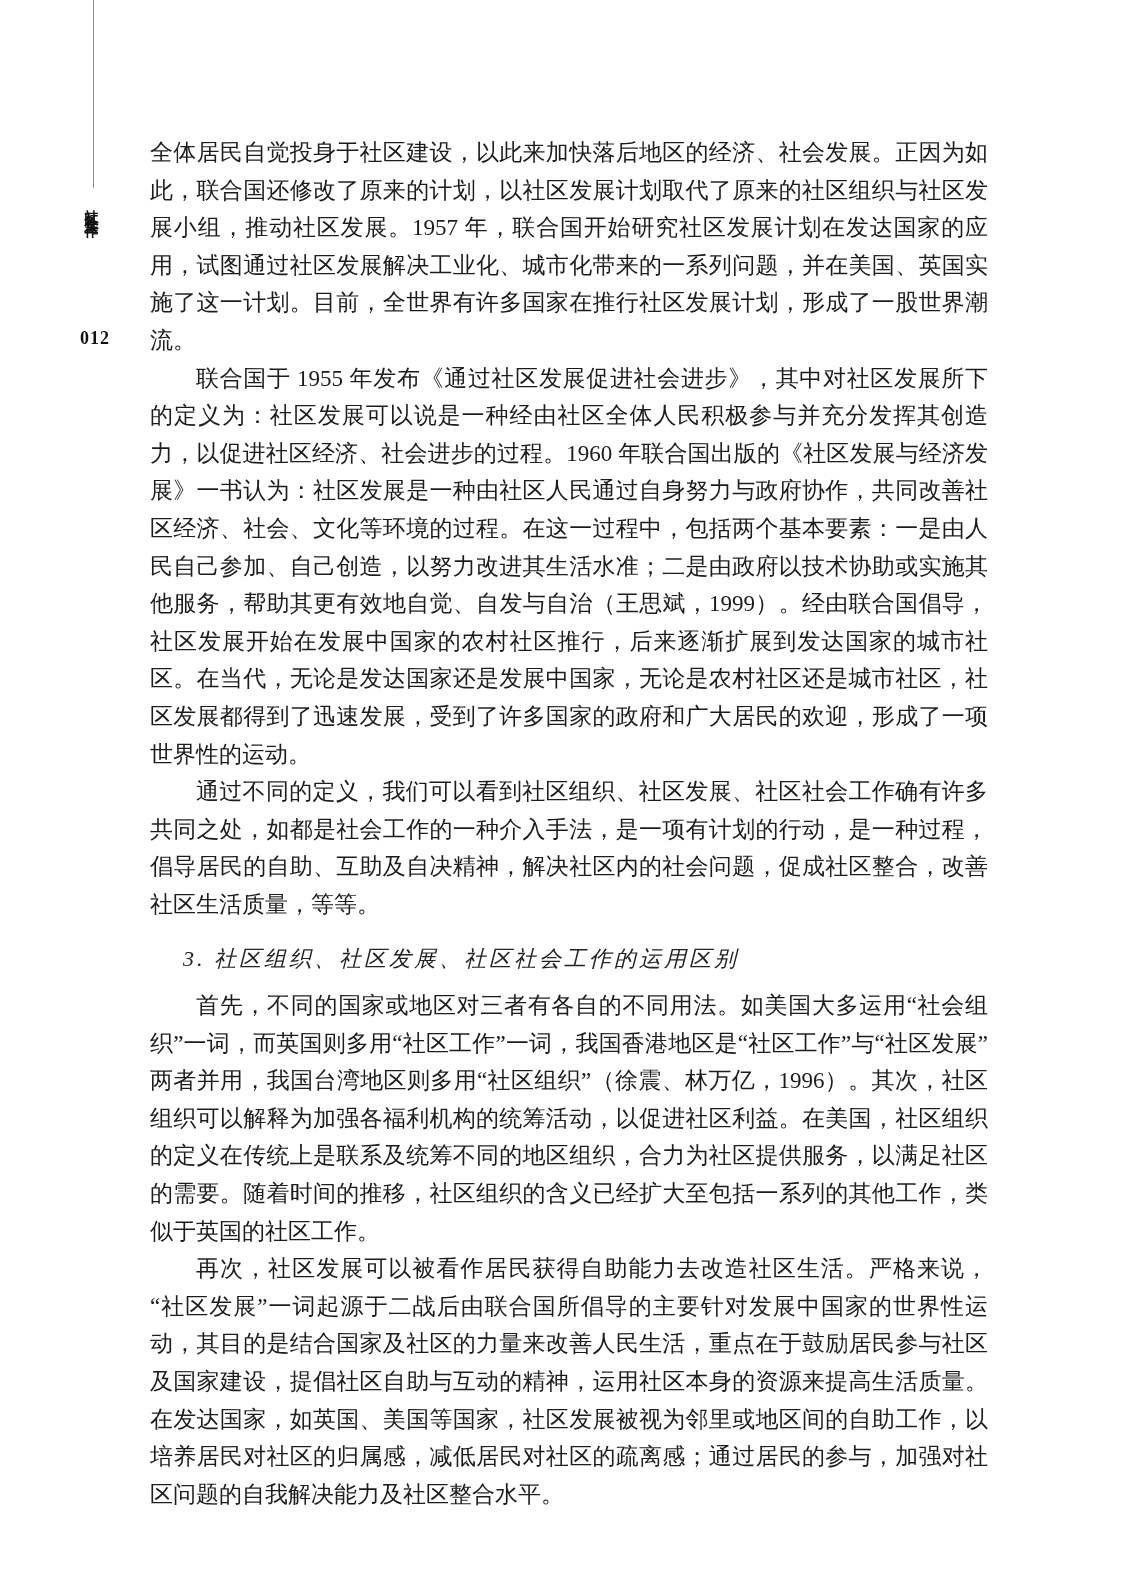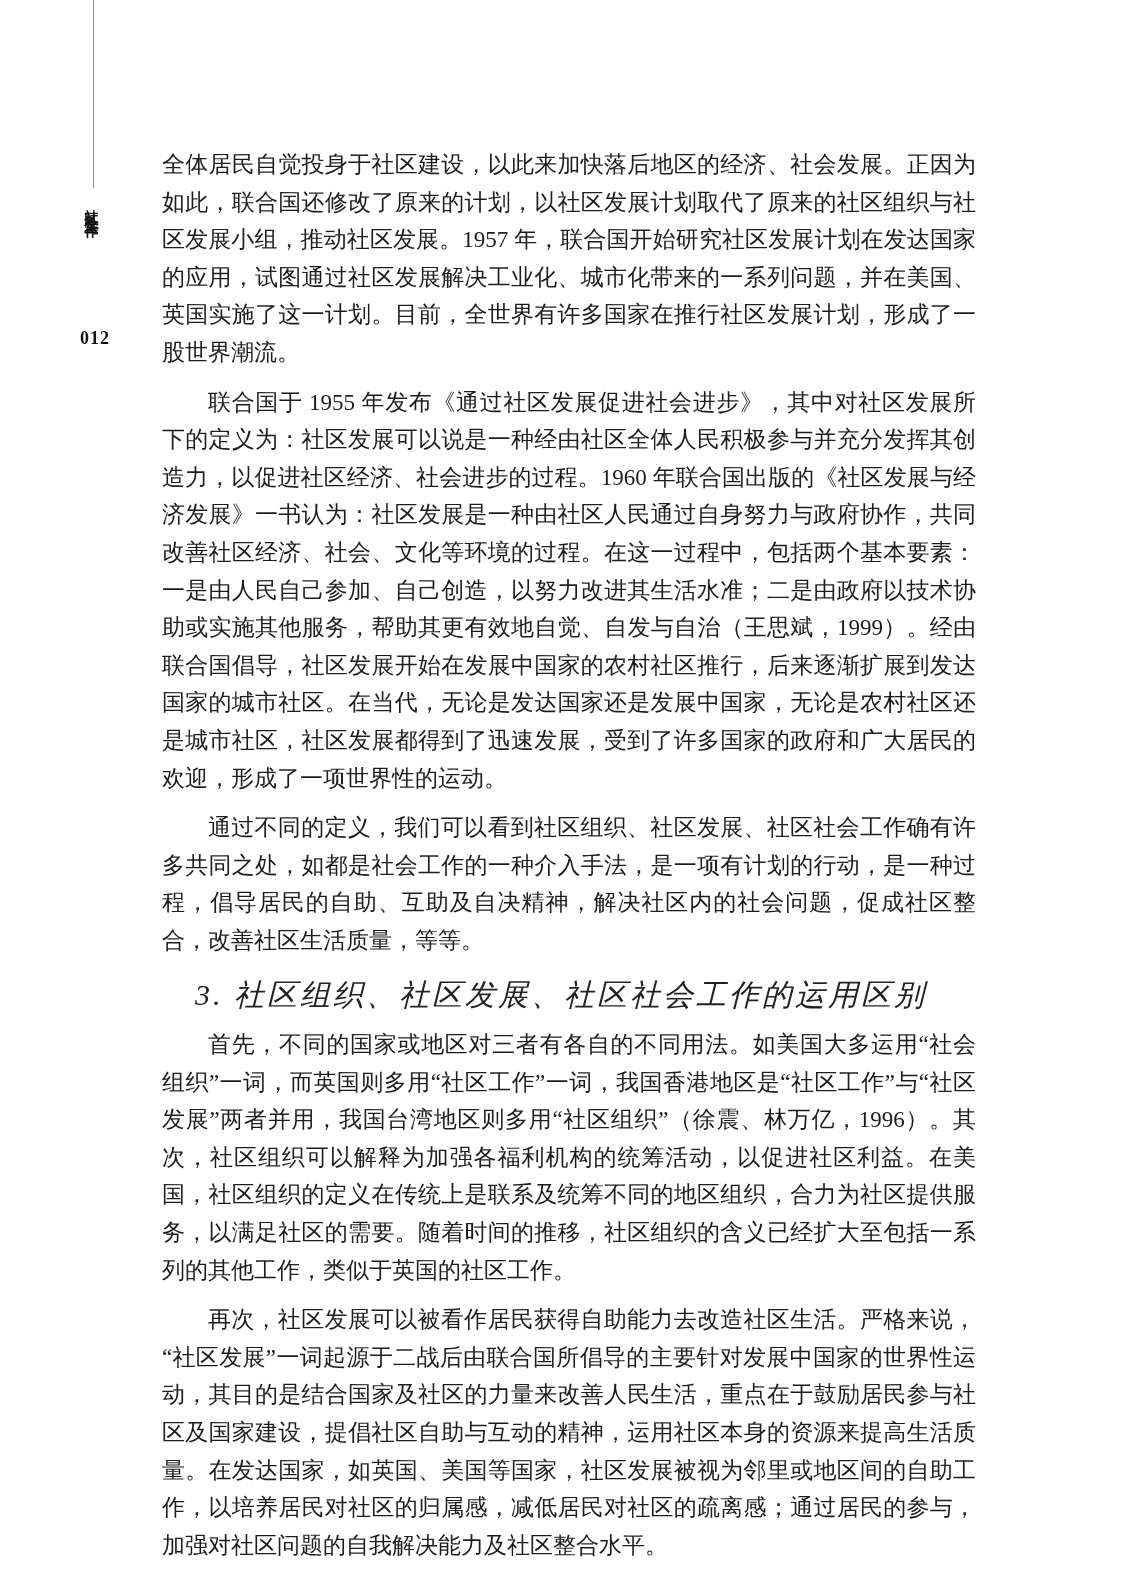--- a/index.html
+++ b/index.html
@@ -54,32 +54,32 @@
     position: absolute;
     left: 150px;
     top: 134px;
     width: 838px;
     font-size: 23px;
     line-height: 37.6px;
     color: #1c1c1c;
     text-align: justify;
   }
   .content p {
-    margin: 12px;
+    margin: 0;
     padding: 0;
     text-indent: 2em;
   }
   .content p.no-indent {
     text-indent: 0;
   }
   .section-heading {
     margin: 17px 0 9px 0;
     text-indent: 1.5em;
     font-style: italic;           
-    font-size: 30px;
+    font-size: 22px;
     letter-spacing: 3px;
     color: #222222;
     font-weight: 400;
   }
 </style>
 </head>
 <body>
 
 <div class="page">
 

